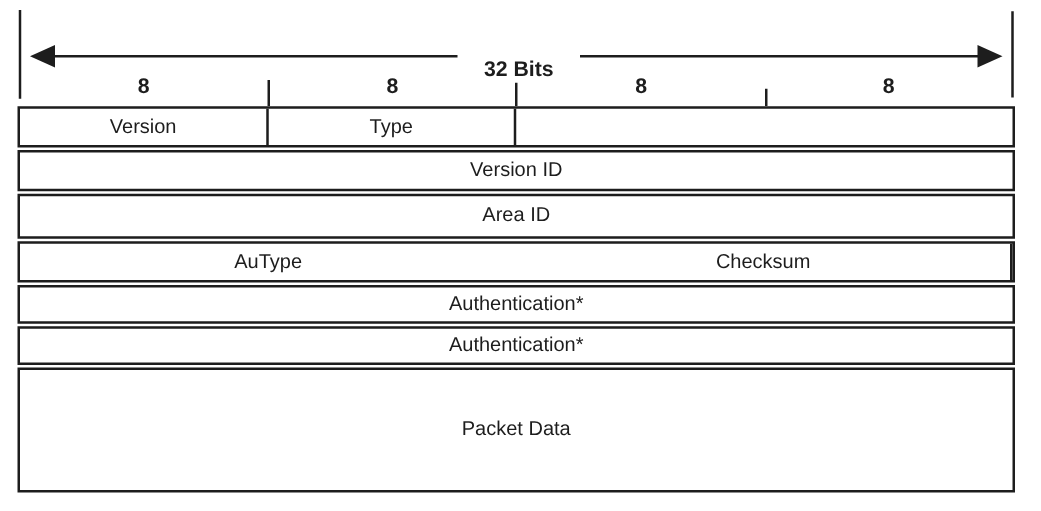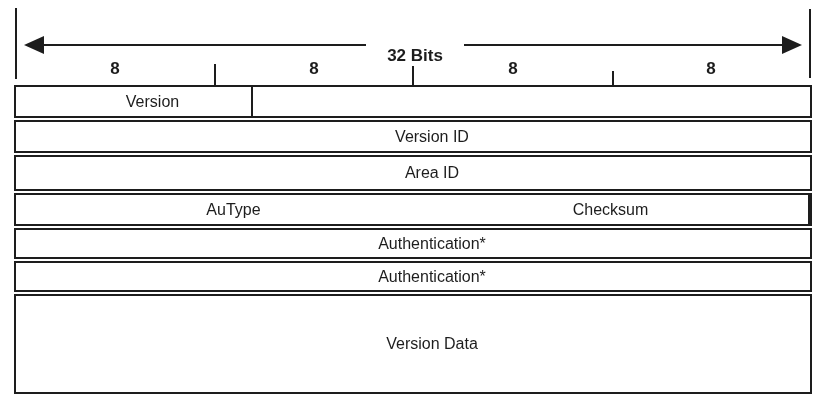--- a/index.html
+++ b/index.html
@@ -24,21 +24,21 @@
     font-weight:bold;font-size:17px;color:var(--text,#1d1d1d);
     background:var(--background,#fff);padding:0 8px;white-space:nowrap;
   }
   .octet-label{
     position:absolute;top:59px;transform:translateX(-50%);
     font-weight:bold;font-size:17px;color:var(--text,#1d1d1d);
   }
   .tbl{position:absolute;left:14px;top:85px;width:798px;}
   .row{
     display:flex;box-sizing:border-box;background:var(--background,#fff);
-    border:2px solid var(--line,#1d1d1d);margin-bottom:2px;padding-left:38px;
+    border:2px solid var(--line,#1d1d1d);margin-bottom:2px;
   }
   .row:last-child{margin-bottom:0;}
   .cell{
     display:flex;align-items:center;justify-content:center;
     box-sizing:border-box;font-size:16px;color:var(--text,#1d1d1d);
     white-space:nowrap;
   }
   .bR{border-right:2px solid var(--line,#1d1d1d);}
   .w-a{width:199px;} 
   .w-b{width:198px;} 
@@ -72,20 +72,21 @@
 
   <div class="octet-label" style="left:115px">8</div>
   <div class="octet-label" style="left:314px">8</div>
   <div class="octet-label" style="left:513px">8</div>
   <div class="octet-label" style="left:711px">8</div>
 
   <div class="tbl">
 
     <div class="row h1">
       <div class="cell bR w-a">Version</div>
+      <div class="cell bR w-b">Type</div>
     </div>
 
     <div class="row h2">
       <div class="cell grow">Version ID</div>
     </div>
 
     <div class="row h3">
       <div class="cell grow">Area ID</div>
     </div>
 
@@ -96,19 +97,19 @@
 
     <div class="row h5">
       <div class="cell grow">Authentication*</div>
     </div>
 
     <div class="row h6">
       <div class="cell grow">Authentication*</div>
     </div>
 
     <div class="row h7">
-      <div class="cell grow">Version Data</div>
+      <div class="cell grow">Packet Data</div>
     </div>
 
   </div>
 
 
 </div>
 
 </body></html>

